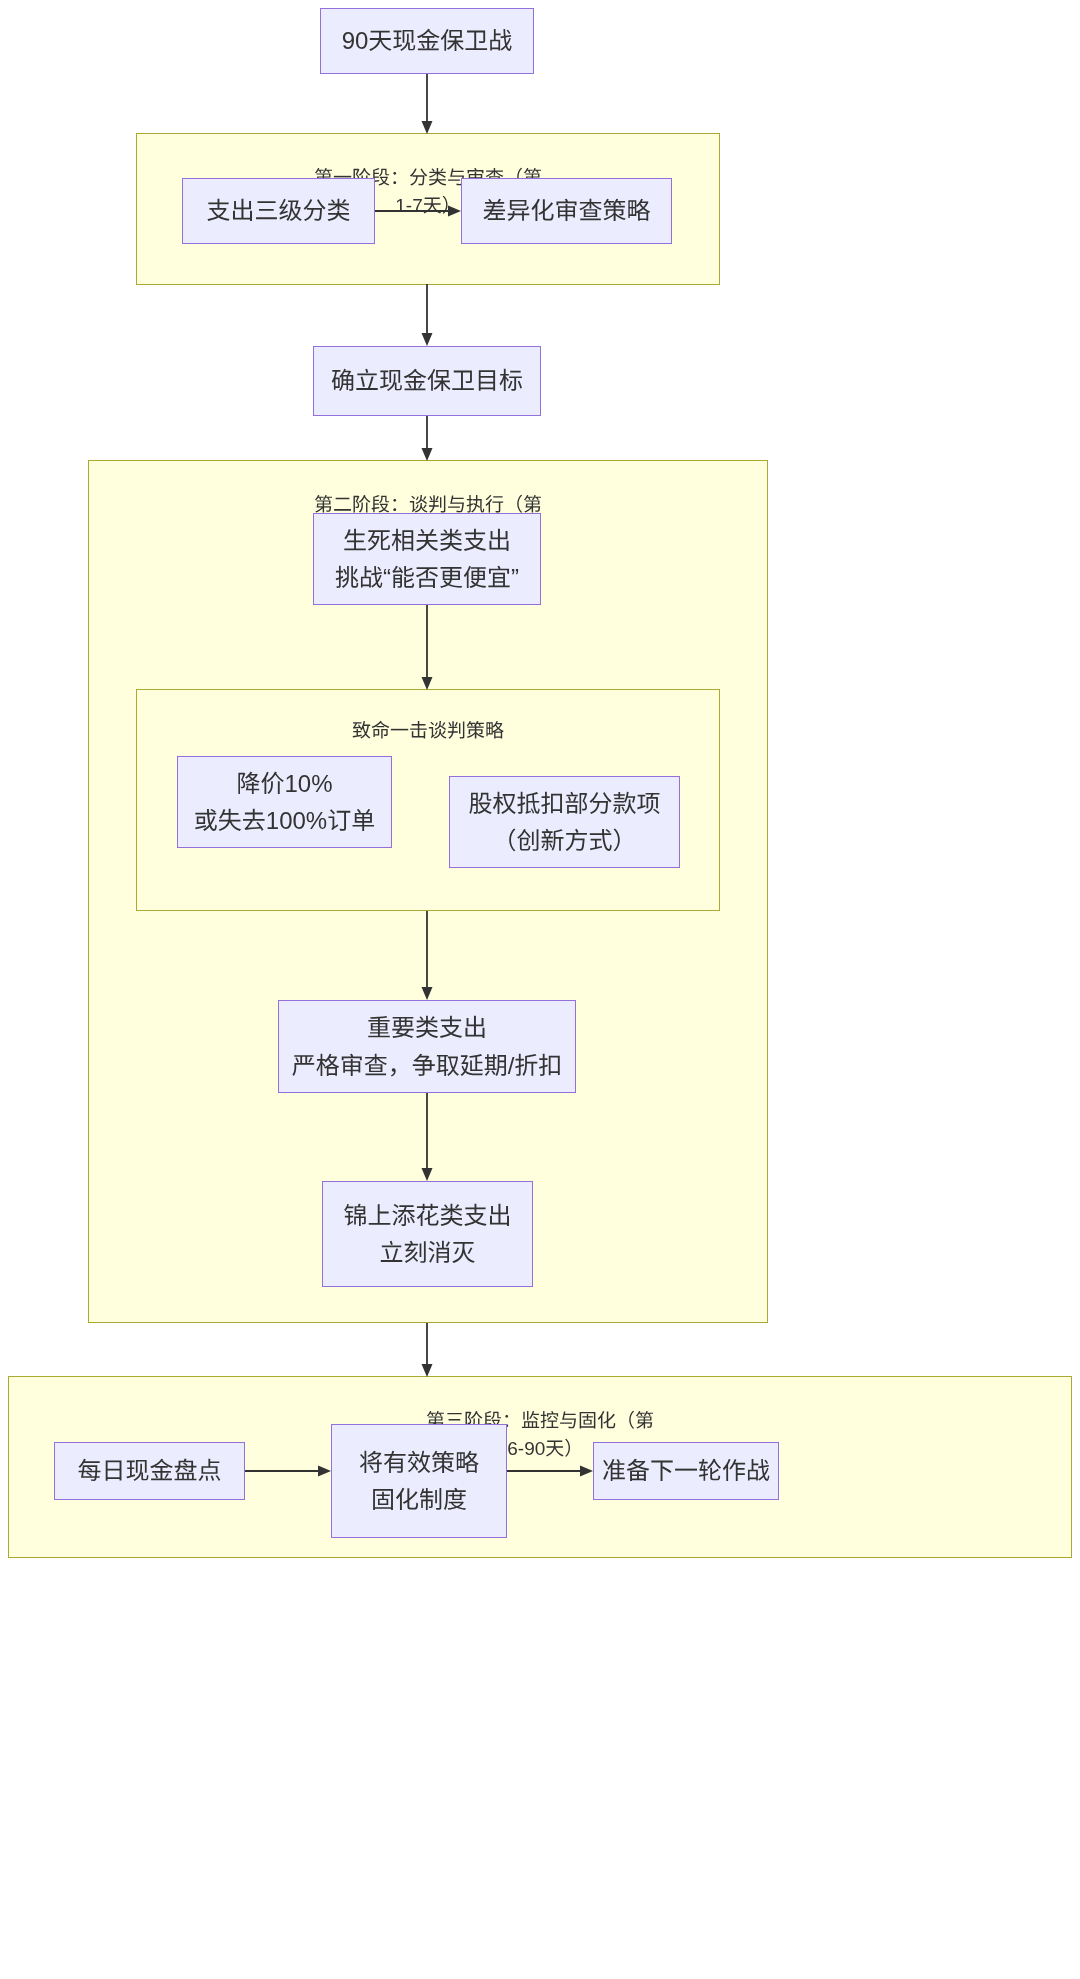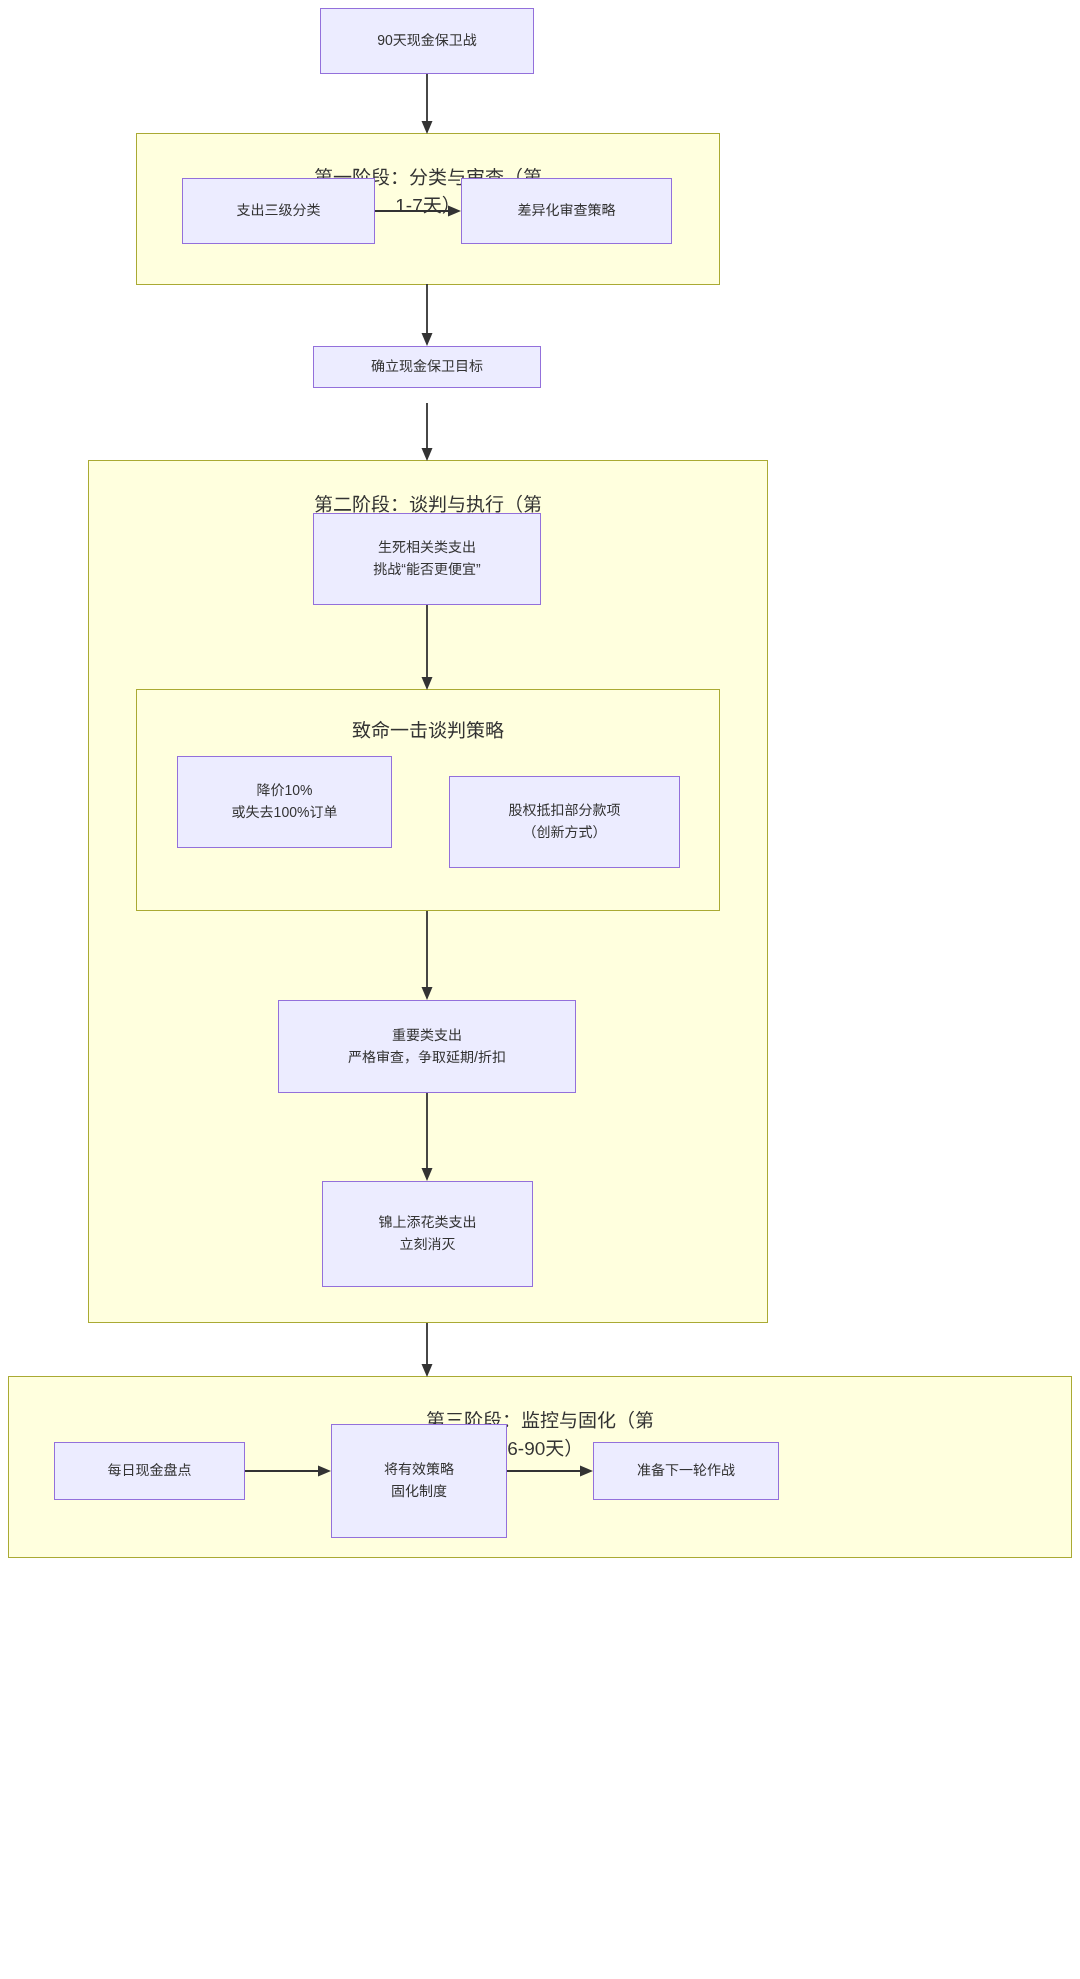--- a/index.html
+++ b/index.html
@@ -51,21 +51,21 @@
   
   .node {
     position: absolute;
     background: #ececff;
     border: 1.4px solid #9370db;
     box-sizing: border-box;
     display: flex;
     align-items: center;
     justify-content: center;
     text-align: center;
-    font-size: 14px;
+    font-size: 24px;
     line-height: 1.55;
     color: #333333;
     white-space: pre-line;
     z-index: 5;
   }
   
   .edge-layer {
     position: absolute;
     left: 0;
     top: 0;
@@ -160,21 +160,21 @@
     <div class="subgraph-title">第三阶段：监控与固化（第
 76-90天）</div>
   </div>
 
   <div class="node" style="left:320px; top:8px; width:214px; height:66px;">90天现金保卫战</div>
 
   <div class="node" style="left:182px; top:178px; width:193px; height:66px;">支出三级分类</div>
 
   <div class="node" style="left:461px; top:178px; width:211px; height:66px;">差异化审查策略</div>
 
-  <div class="node" style="left:313px; top:346px; width:228px; height:42px;">确立现金保卫目标</div>
+  <div class="node" style="left:313px; top:346px; width:228px; height:70px;">确立现金保卫目标</div>
 
   <div class="node" style="left:313px; top:513px; width:228px; height:92px;">生死相关类支出
 挑战“能否更便宜”</div>
 
   <div class="node" style="left:177px; top:756px; width:215px; height:92px;">降价10%
 或失去100%订单</div>
 
   <div class="node" style="left:449px; top:756px; width:231px; height:92px;margin-top:20px;">股权抵扣部分款项
 （创新方式）</div>
 

